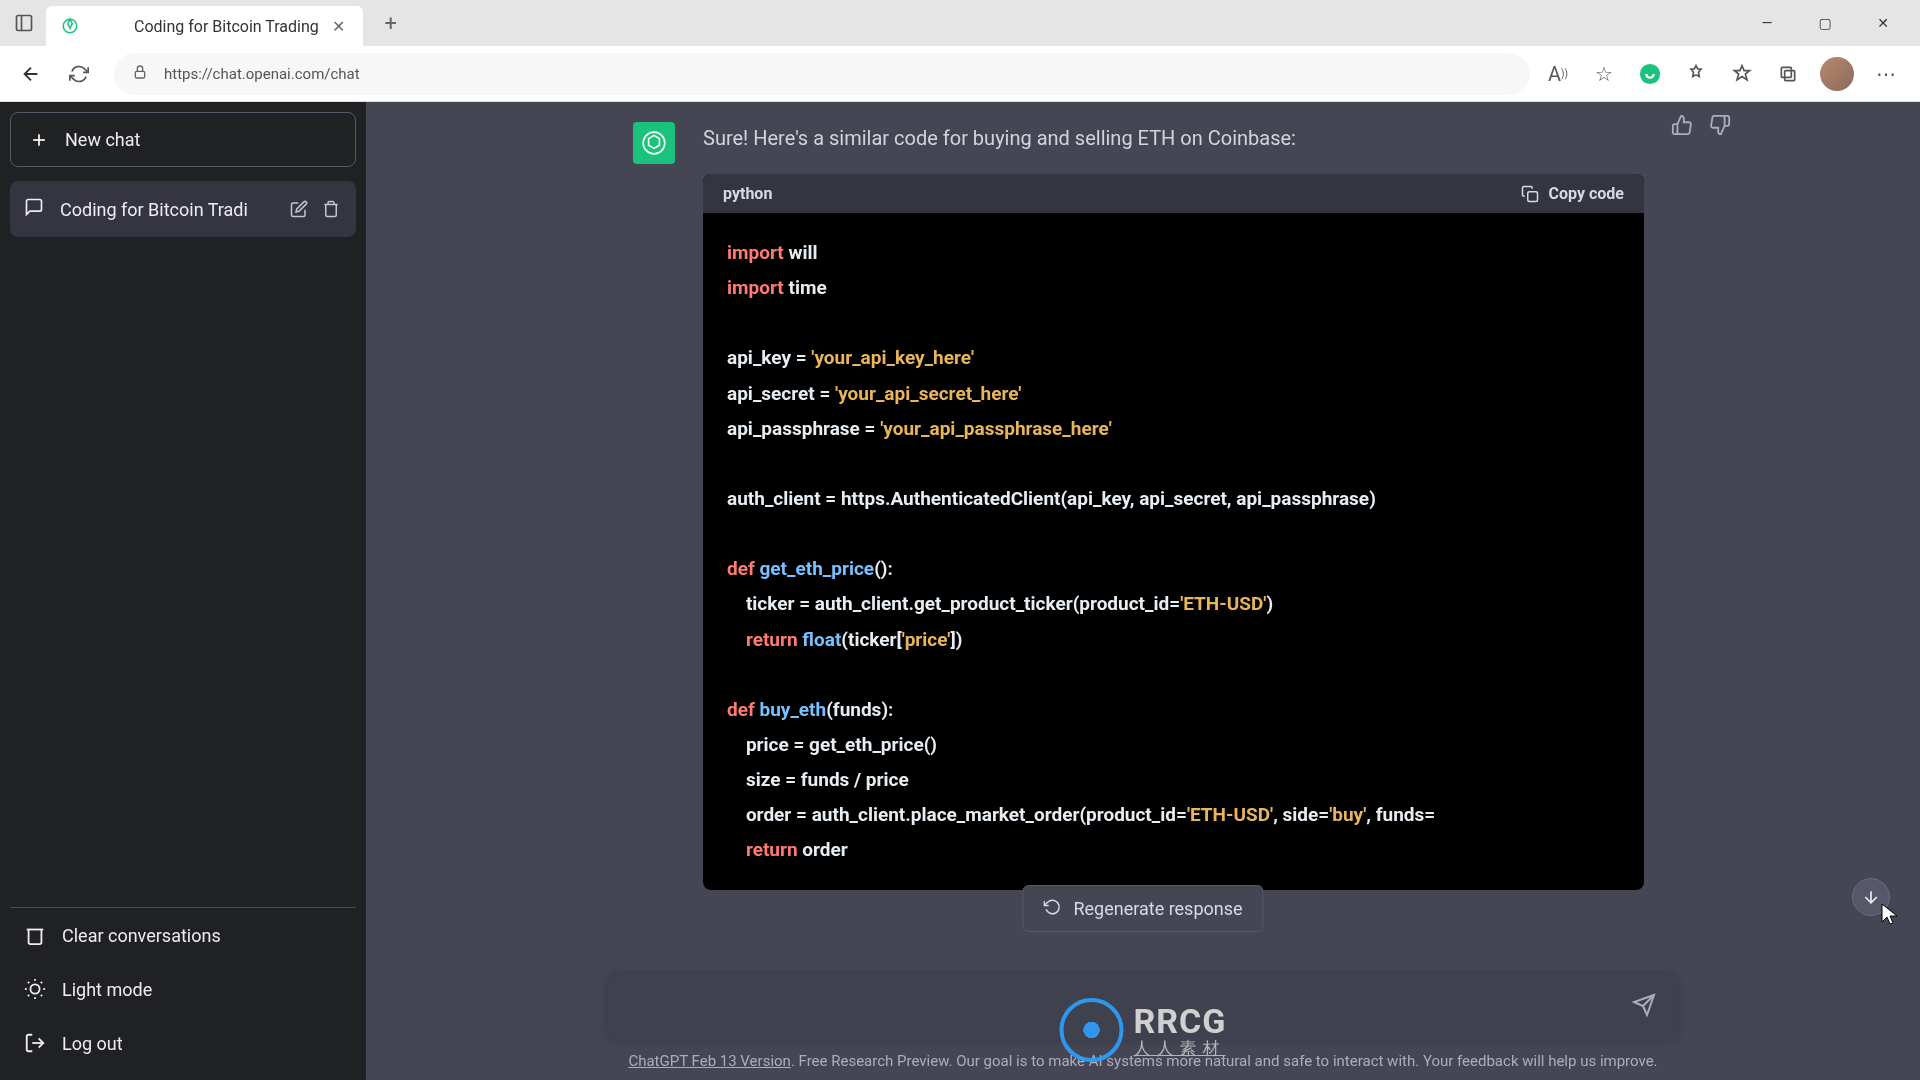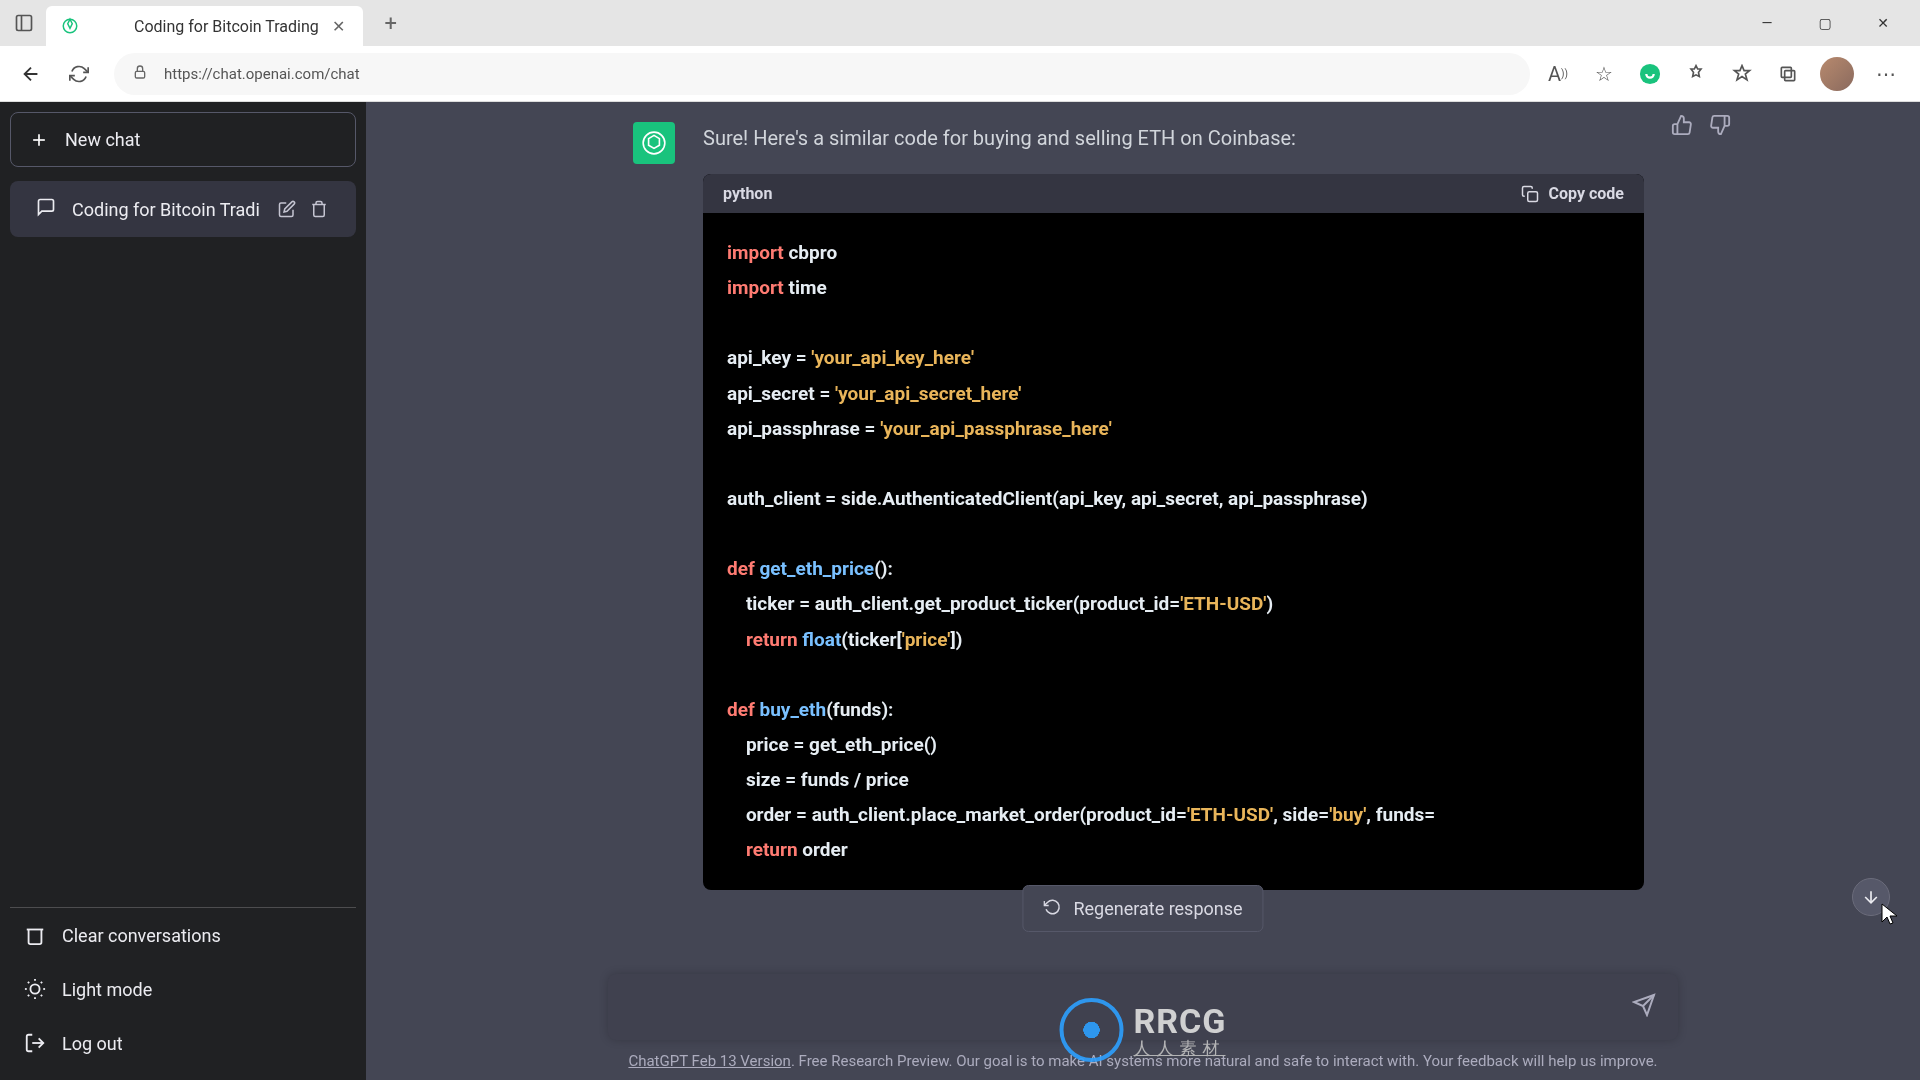--- a/index.html
+++ b/index.html
@@ -28,21 +28,21 @@
 .avatar { width: 34px; height: 34px; border-radius: 50%; background: linear-gradient(135deg, #b88a6e, #8a6a5e); }
 
 
 .app { display: flex; height: calc(1080px - 102px); }
 .sidebar { width: 366px; background: #202123; padding: 10px; display: flex; flex-direction: column; }
 .new-chat-btn { display: flex; align-items: center; gap: 16px; padding: 16px 18px; border: 1px solid #565869; border-radius: 8px; cursor: pointer; }
 .new-chat-btn svg { width: 20px; height: 20px; }
 .new-chat-label { font-size: 18px; }
 
 .conversations { margin-top: 14px; flex: 1; }
-.conv-item { display: flex; align-items: center; gap: 14px; padding: 16px 26px; background: #343541; border-radius: 8px; position: relative; }
+.conv-item { display: flex; align-items: center; gap: 14px; padding: 16px 14px; background: #343541; border-radius: 8px; position: relative; }
 .conv-icon { width: 22px; flex-shrink: 0; }
 .conv-title { font-size: 18px; flex: 1; white-space: nowrap; overflow: hidden; }
 .conv-actions { display: flex; gap: 10px; }
 .conv-act { width: 22px; height: 22px; display: flex; align-items: center; justify-content: center; color: #c5c5d2; }
 
 .sidebar-bottom { border-top: 1px solid #4d4d4f; padding-top: 0; }
 .sb-item { display: flex; align-items: center; gap: 16px; padding: 16px 14px; font-size: 18px; cursor: pointer; }
 .sb-item svg { width: 22px; height: 22px; flex-shrink: 0; }
 
 .main { flex: 1; display: flex; flex-direction: column; position: relative; background: #444654; }
@@ -244,28 +244,28 @@
             <div class="code-header">
               <span>python</span>
               <div class="copy-code">
                 <svg width="18" height="18" viewBox="0 0 24 24" fill="none" stroke="#d9d9e3" stroke-width="2">
                     <rect x="9" y="9" width="13" height="13" rx="2"></rect>
                     <path d="M5 15H4a2 2 0 01-2-2V4a2 2 0 012-2h9a2 2 0 012 2v1"></path>
                   </svg>
                 <span>Copy code</span>
               </div>
             </div>
-            <div class="code-body"><span class="kw">import</span><span class="plain"> cbpro</span>
+            <div class="code-body"><span class="kw">import</span><span class="plain"> will</span>
 <span class="kw">import</span><span class="plain"> time</span>
 
 <span class="plain">api_key = </span><span class="str">'your_api_key_here'</span>
 <span class="plain">api_secret = </span><span class="str">'your_api_secret_here'</span>
 <span class="plain">api_passphrase = </span><span class="str">'your_api_passphrase_here'</span>
 
-<span class="plain">auth_client = side.AuthenticatedClient(api_key, api_secret, api_passphrase)</span>
+<span class="plain">auth_client = https.AuthenticatedClient(api_key, api_secret, api_passphrase)</span>
 
 <span class="kw">def</span><span> </span><span class="fn">get_eth_price</span><span class="plain">():</span>
 <span class="plain">    ticker = auth_client.get_product_ticker(product_id=</span><span class="str">'ETH-USD'</span><span class="plain">)</span>
 <span>    </span><span class="kw">return</span><span> </span><span class="fn">float</span><span class="plain">(ticker[</span><span class="str">'price'</span><span class="plain">])</span>
 
 <span class="kw">def</span><span> </span><span class="fn">buy_eth</span><span class="plain">(funds):</span>
 <span class="plain">    price = get_eth_price()</span>
 <span class="plain">    size = funds / price</span>
 <span class="plain">    order = auth_client.place_market_order(product_id=</span><span class="str">'ETH-USD'</span><span class="plain">, side=</span><span class="str">'buy'</span><span class="plain">, funds=</span>
 <span>    </span><span class="kw">return</span><span class="plain"> order</span></div>

